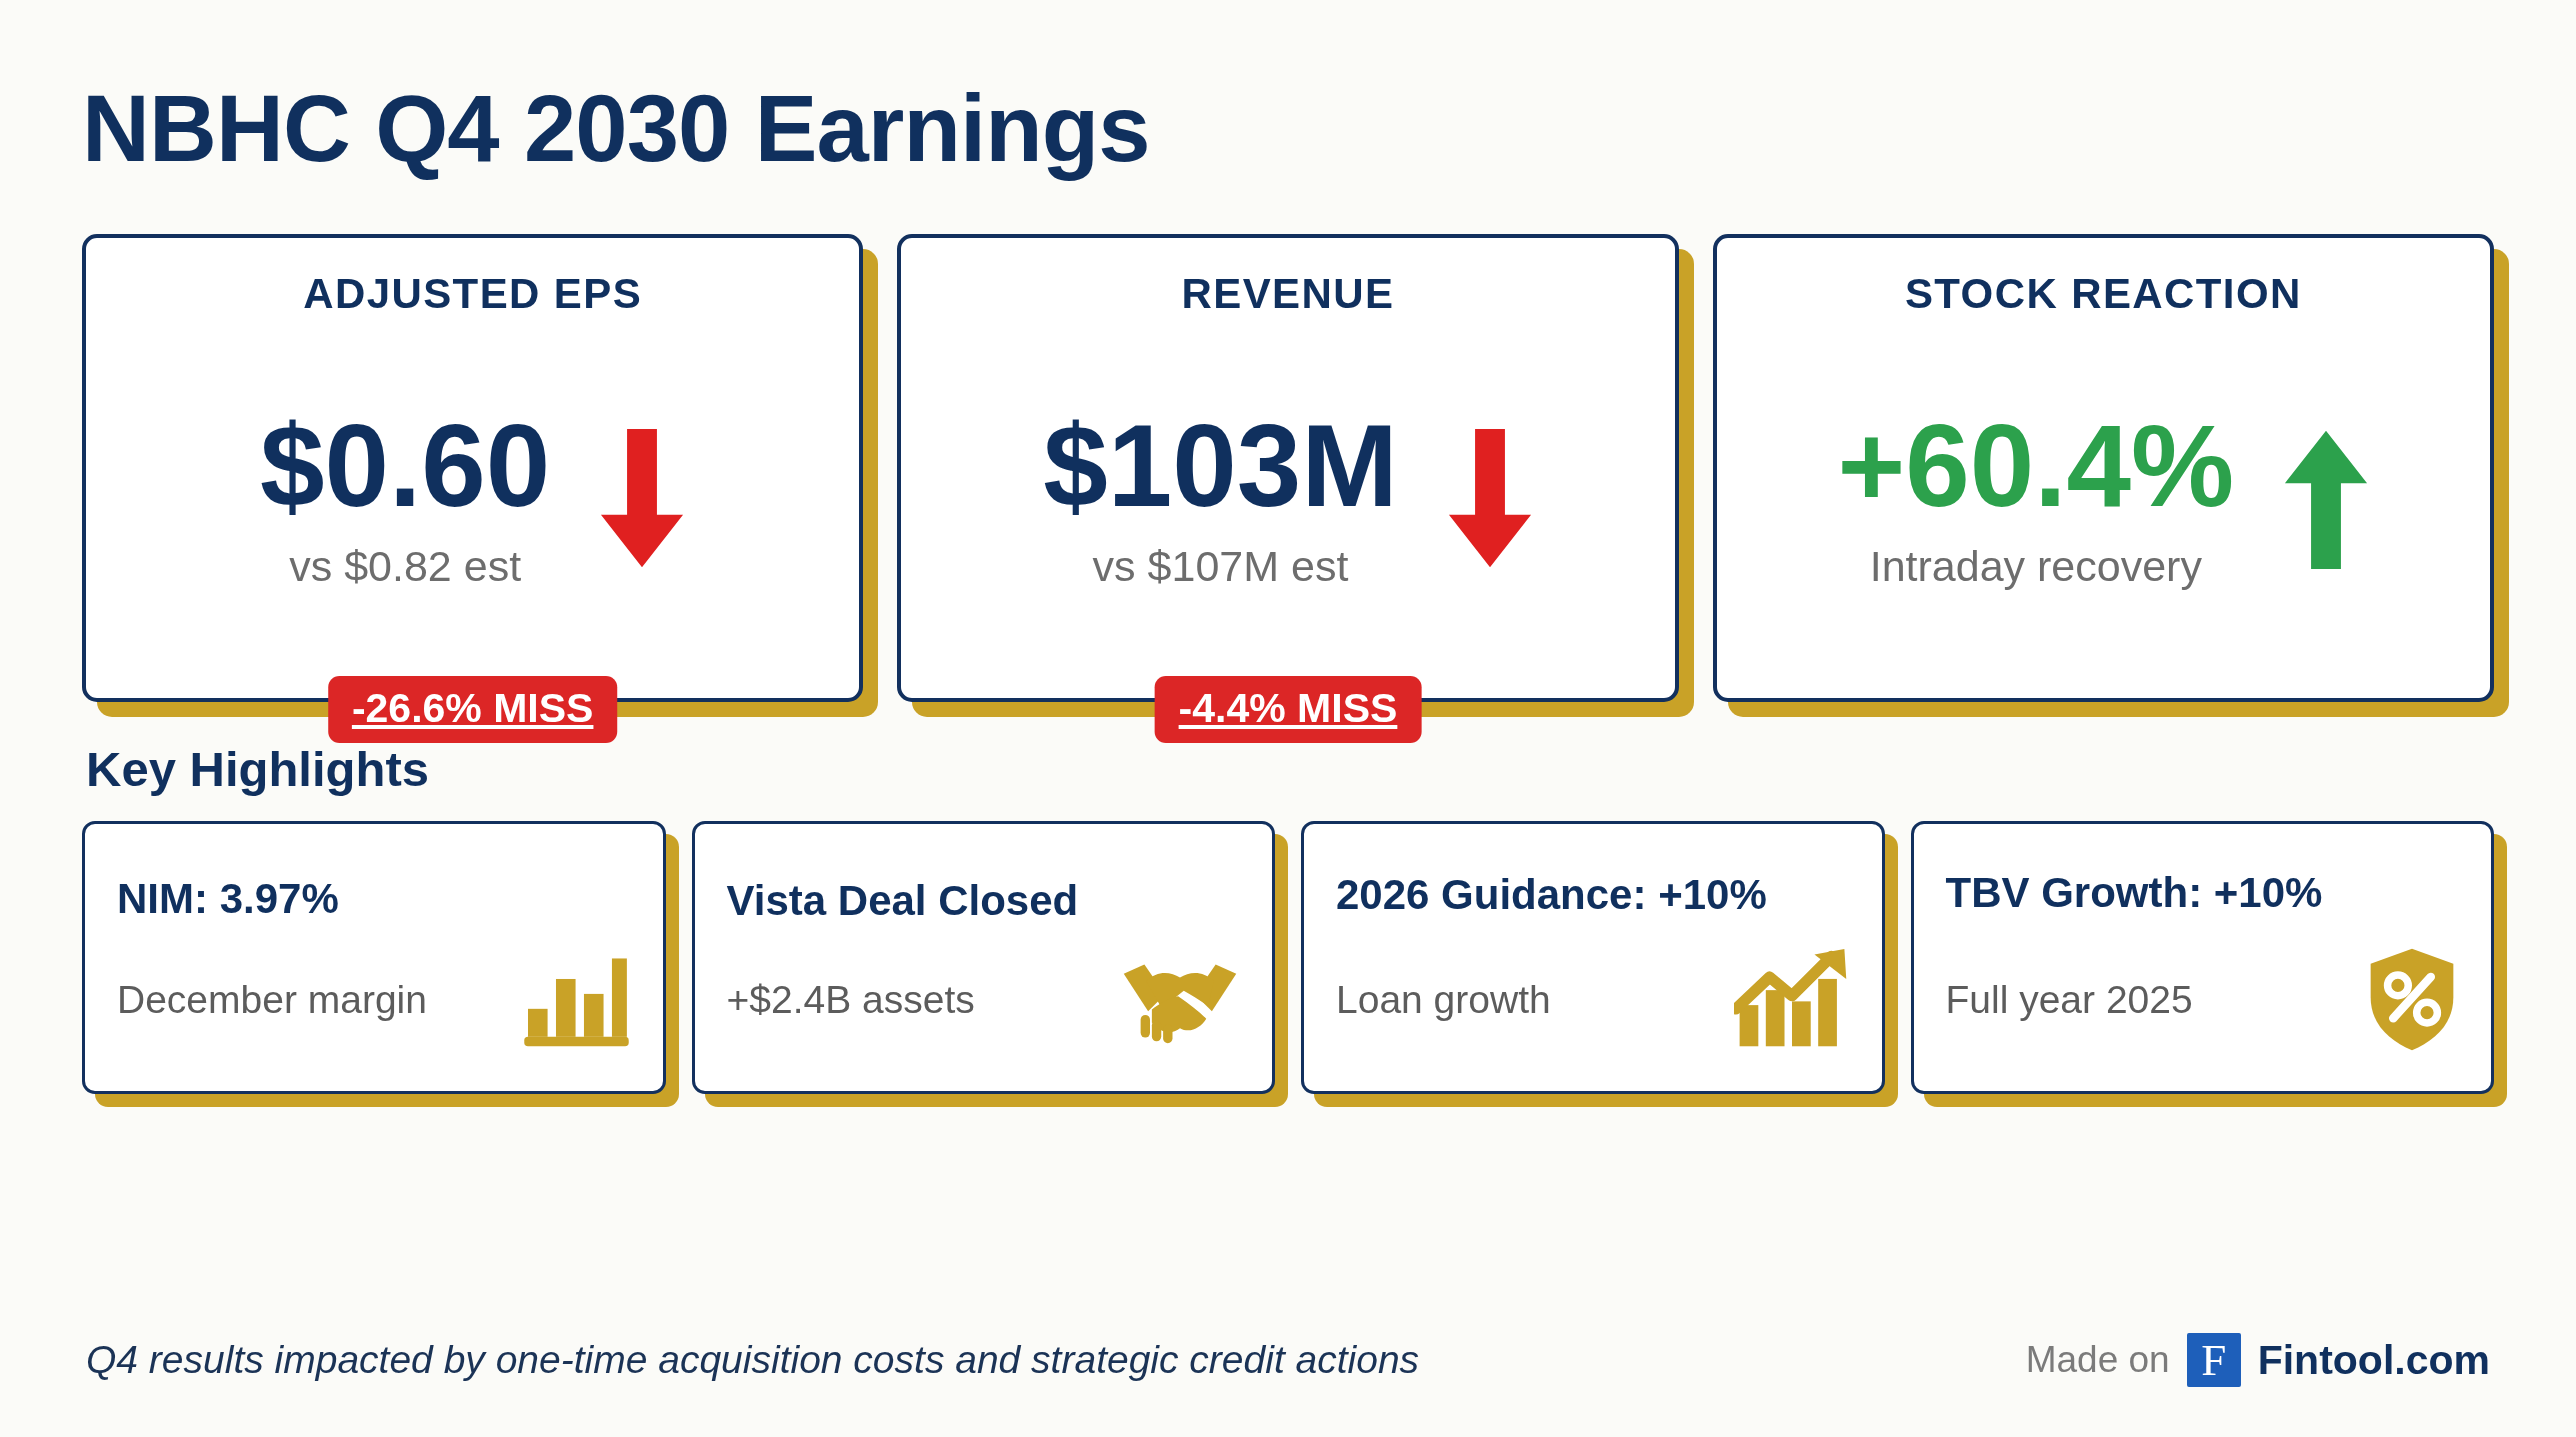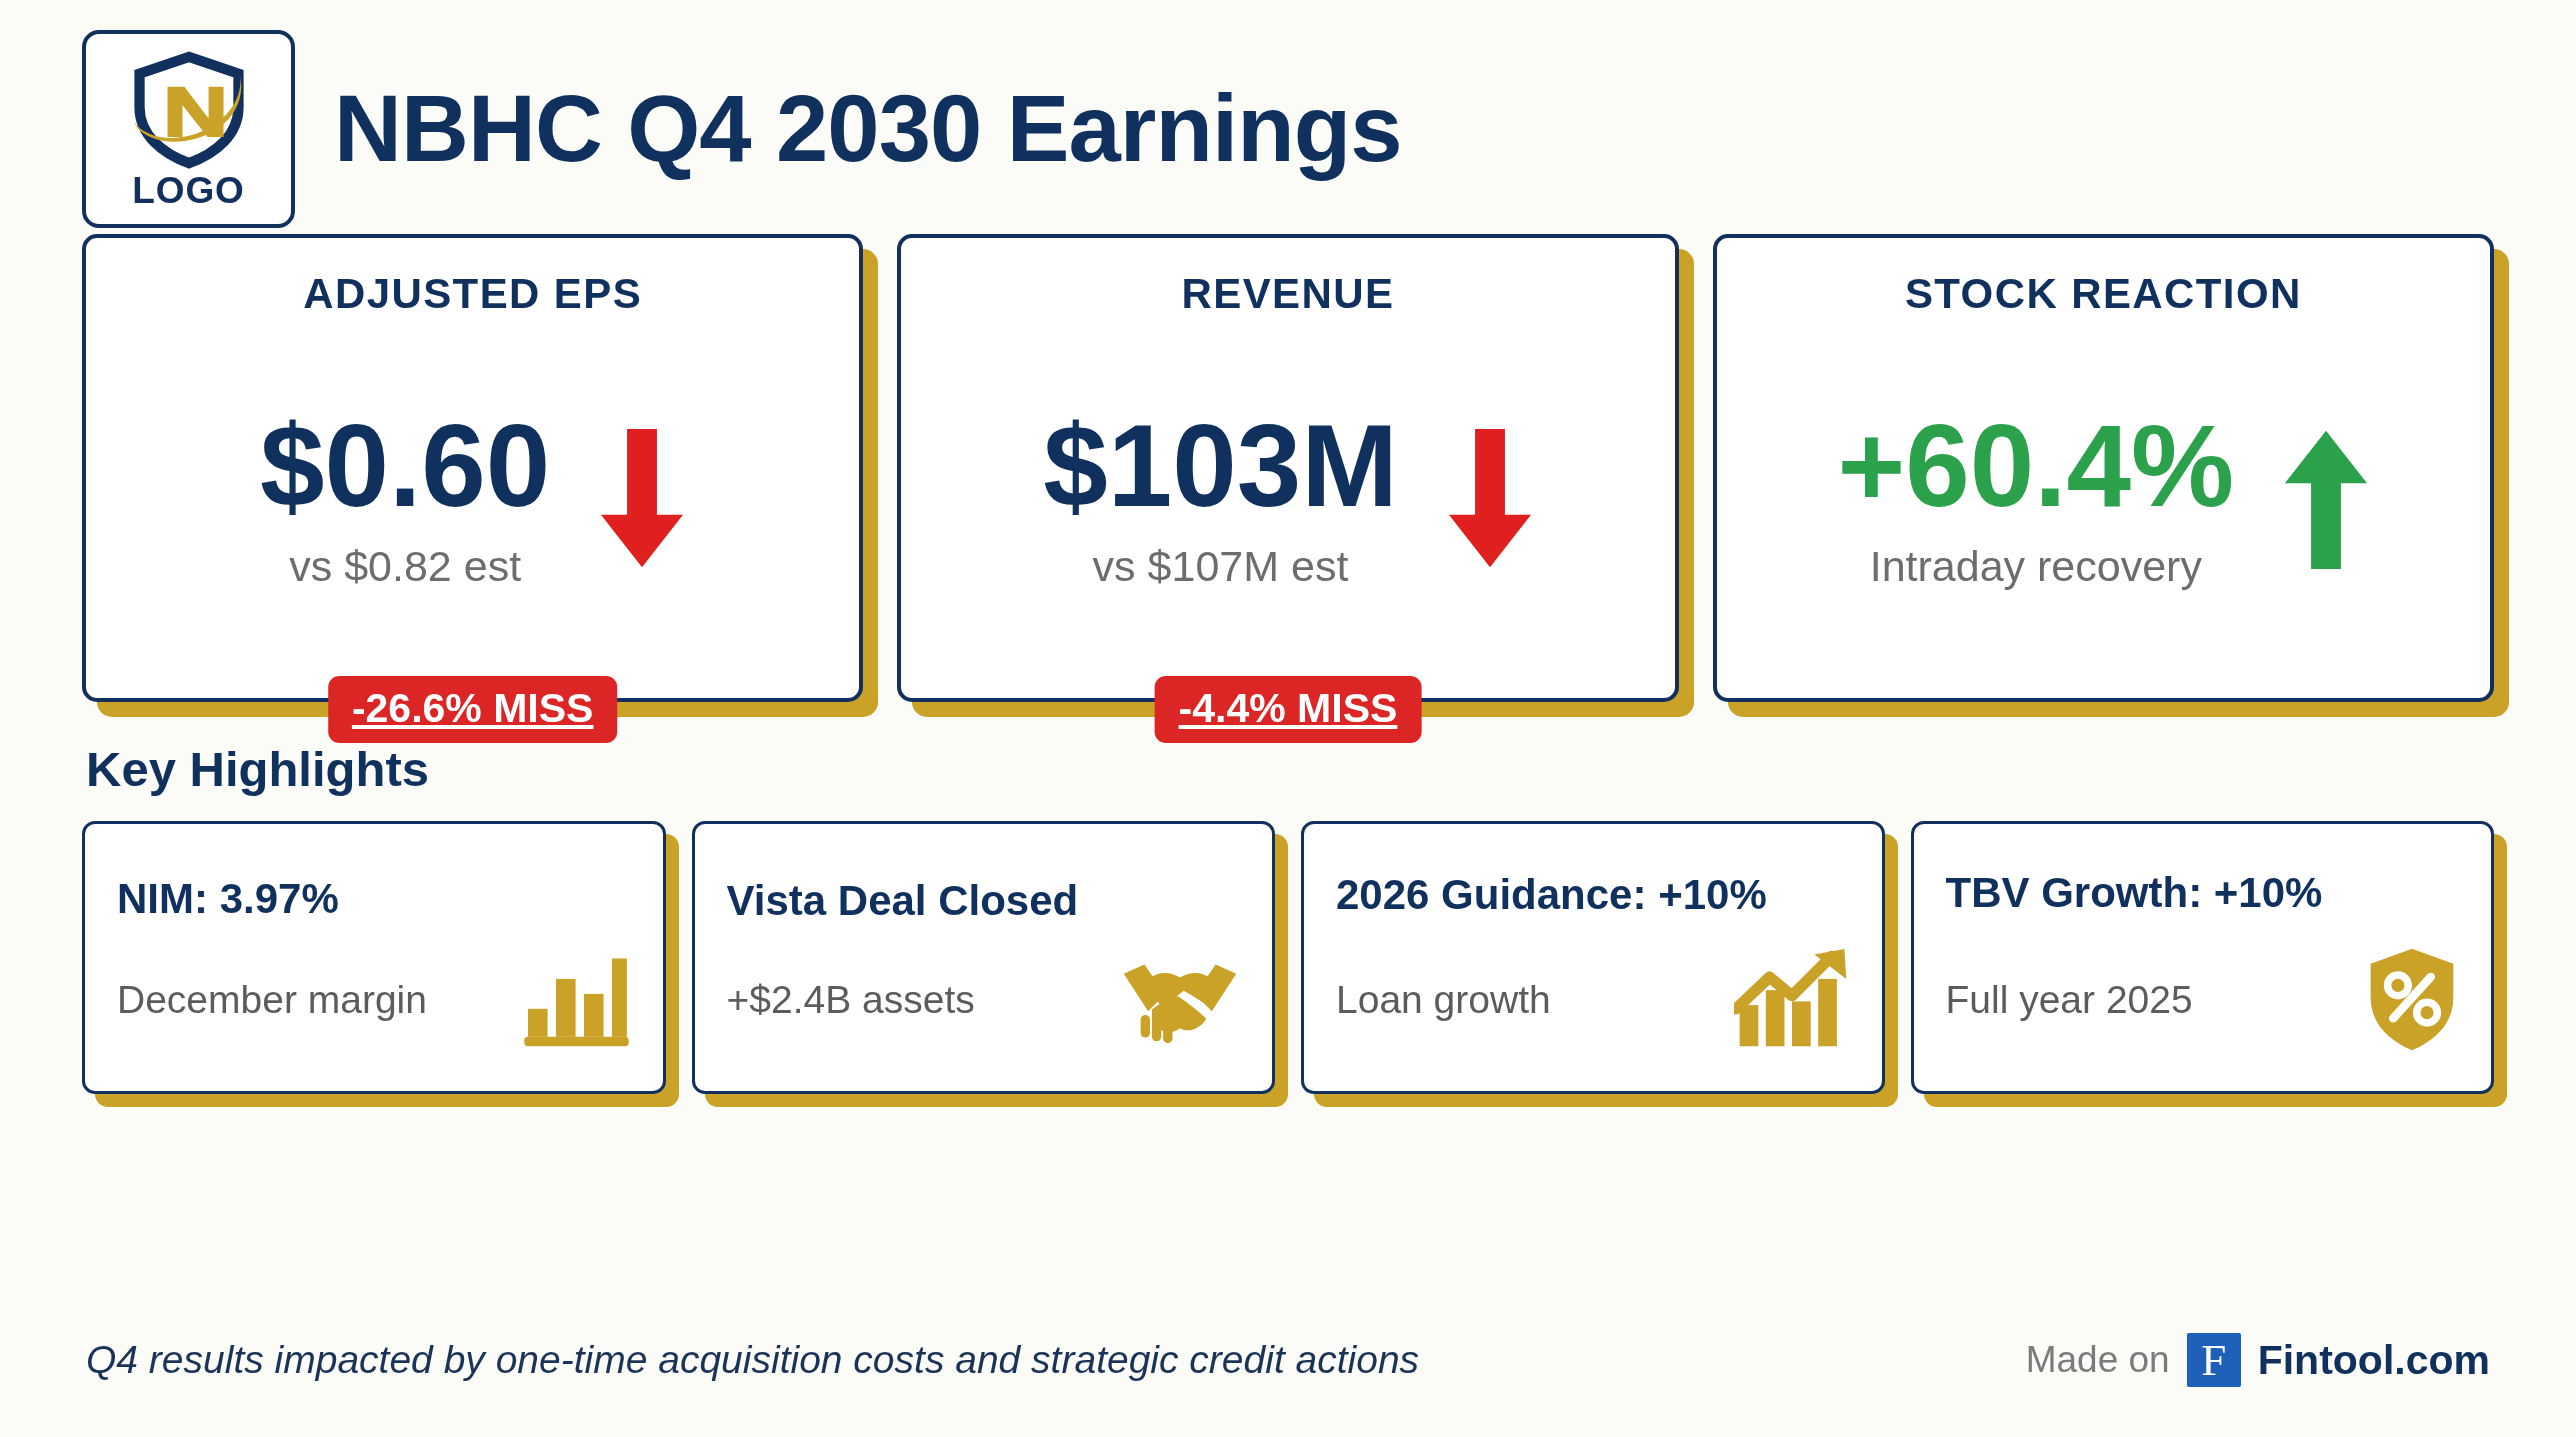--- a/index.html
+++ b/index.html
@@ -223,28 +223,20 @@
     font-weight: bold;
     color: #10305e;
   }
 </style>
 </head>
 <body>
 
 <div class="page">
 
   <div class="header">
-    <div class="logo-box">
-      <svg class="logo-mark" viewBox="0 0 150 130">
-        <path d="M75 8 L128 26 L128 62 C128 92 103 112 75 122 C47 112 22 92 22 62 L22 26 Z" fill="none" stroke="#12305e" stroke-width="11"></path>
-        <path d="M52 94 L52 40 L70 40 L96 74 L96 40 L112 40 L112 94 L95 94 L68 60 L68 94 Z" fill="#c9a227"></path>
-        <path d="M16 78 C26 100 70 108 104 86 C126 72 134 50 130 30 C132 56 112 80 84 90 C56 100 28 94 16 78 Z" fill="#c9a227"></path>
-      </svg>
-      <div class="logo-word">LOGO</div>
-    </div>
     <div class="page-title">NBHC Q4 2030 Earnings</div>
   </div>
 
   <div class="metric-row">
 
     <div class="metric-wrap">
       <div class="metric-shadow"></div>
       <div class="metric-card">
         <div class="metric-label">ADJUSTED EPS</div>
         <div class="metric-body">

